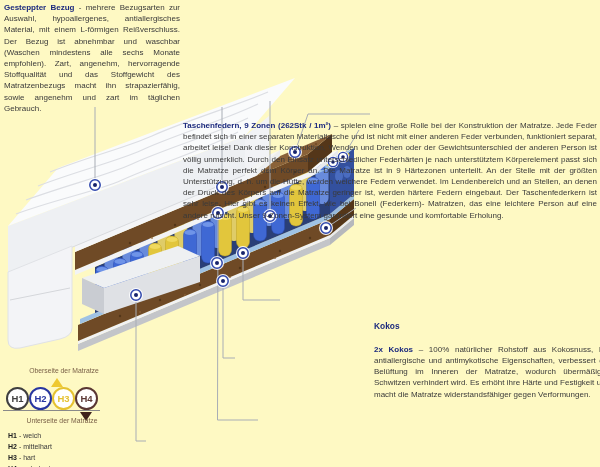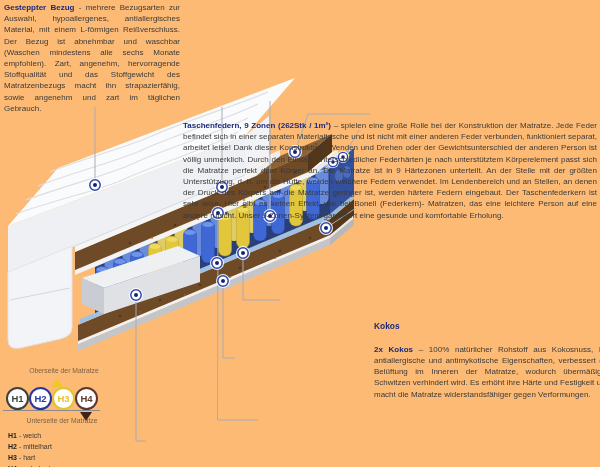--- a/index.html
+++ b/index.html
@@ -1,16 +1,16 @@
 <!DOCTYPE html>
 <html><head>
 <meta charset="utf-8">
 <style>
   html,body{margin:0;padding:0;background:#fff;}
-  #stage{position:relative;width:600px;height:467px;background:#fdba74;overflow:hidden;
+  #stage{position:relative;width:600px;height:467px;background:#fef9c3;overflow:hidden;
          font-family:"Liberation Sans",sans-serif;color:#3a3a3a;}
   .para{position:absolute;font-size:8px;line-height:11.2px;text-align:justify;color:#3a3a3a;}
   .para .lead{font-weight:bold;color:#1c2a7e;}
   .label-only{position:absolute;font-size:8.4px;font-weight:bold;color:#1c2a7e;}
   #svg-diagram{position:absolute;left:0;top:0;z-index:1;}
   .txt{position:relative;z-index:2;}
   
   .fz-note{position:absolute;font-size:6.8px;color:#7a6148;text-align:center;z-index:2;}
   .fz-circle{position:absolute;width:23px;height:23px;border:2px solid #444;border-radius:50%;
              box-sizing:border-box;background:#fff;font-size:9.5px;font-weight:bold;

